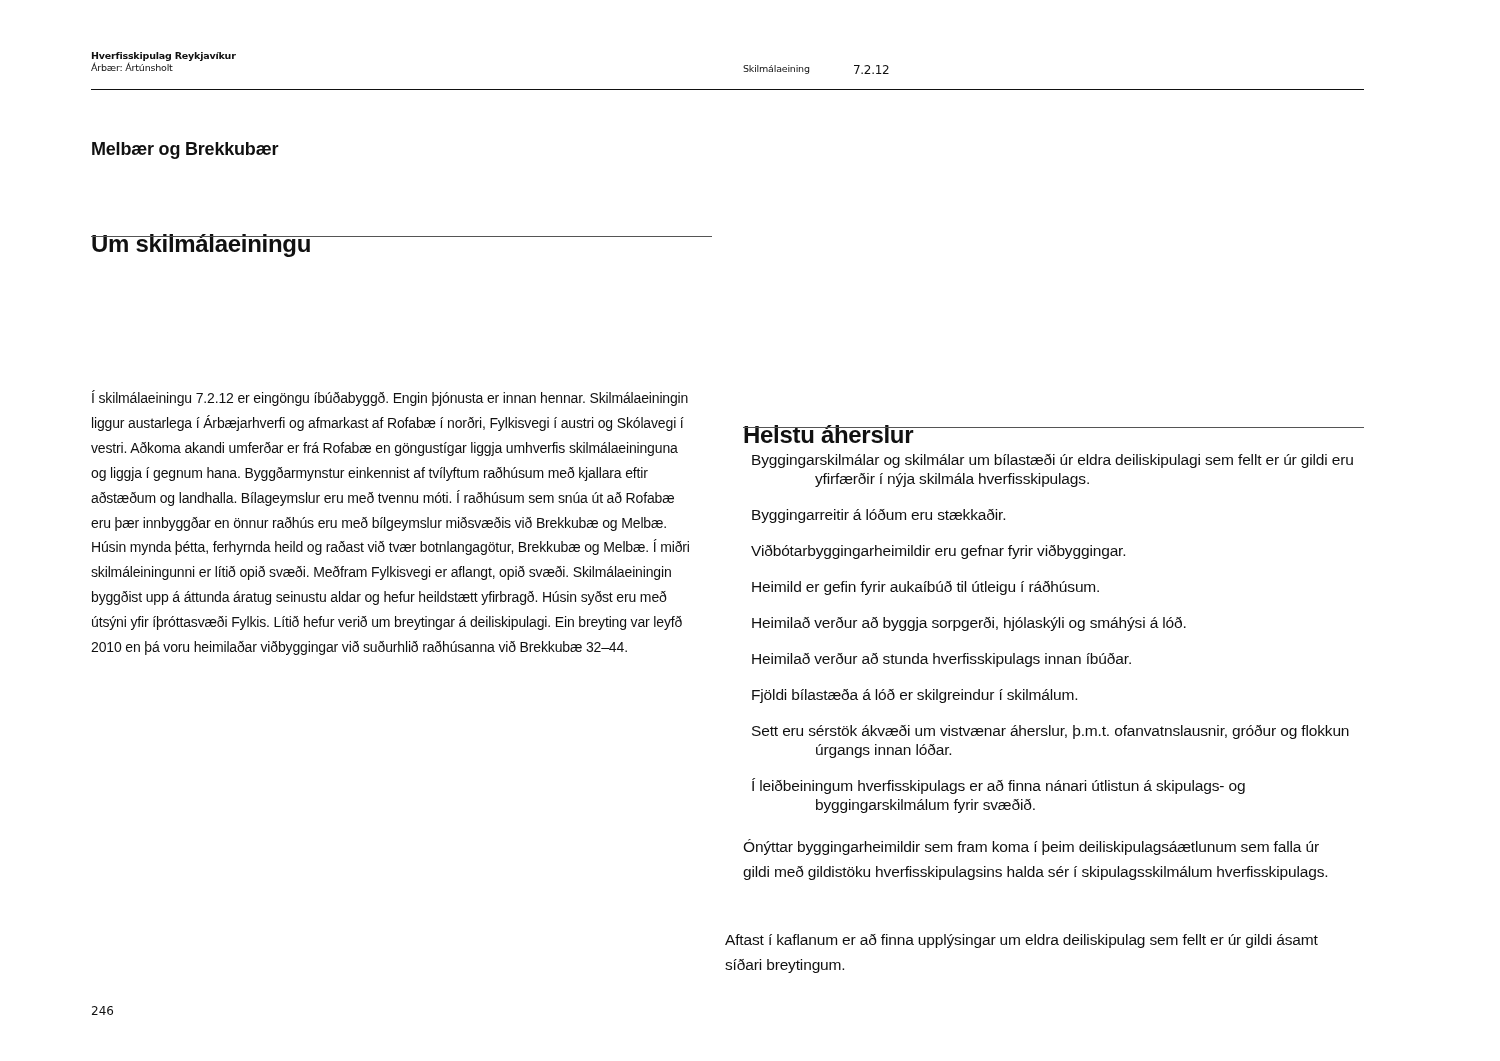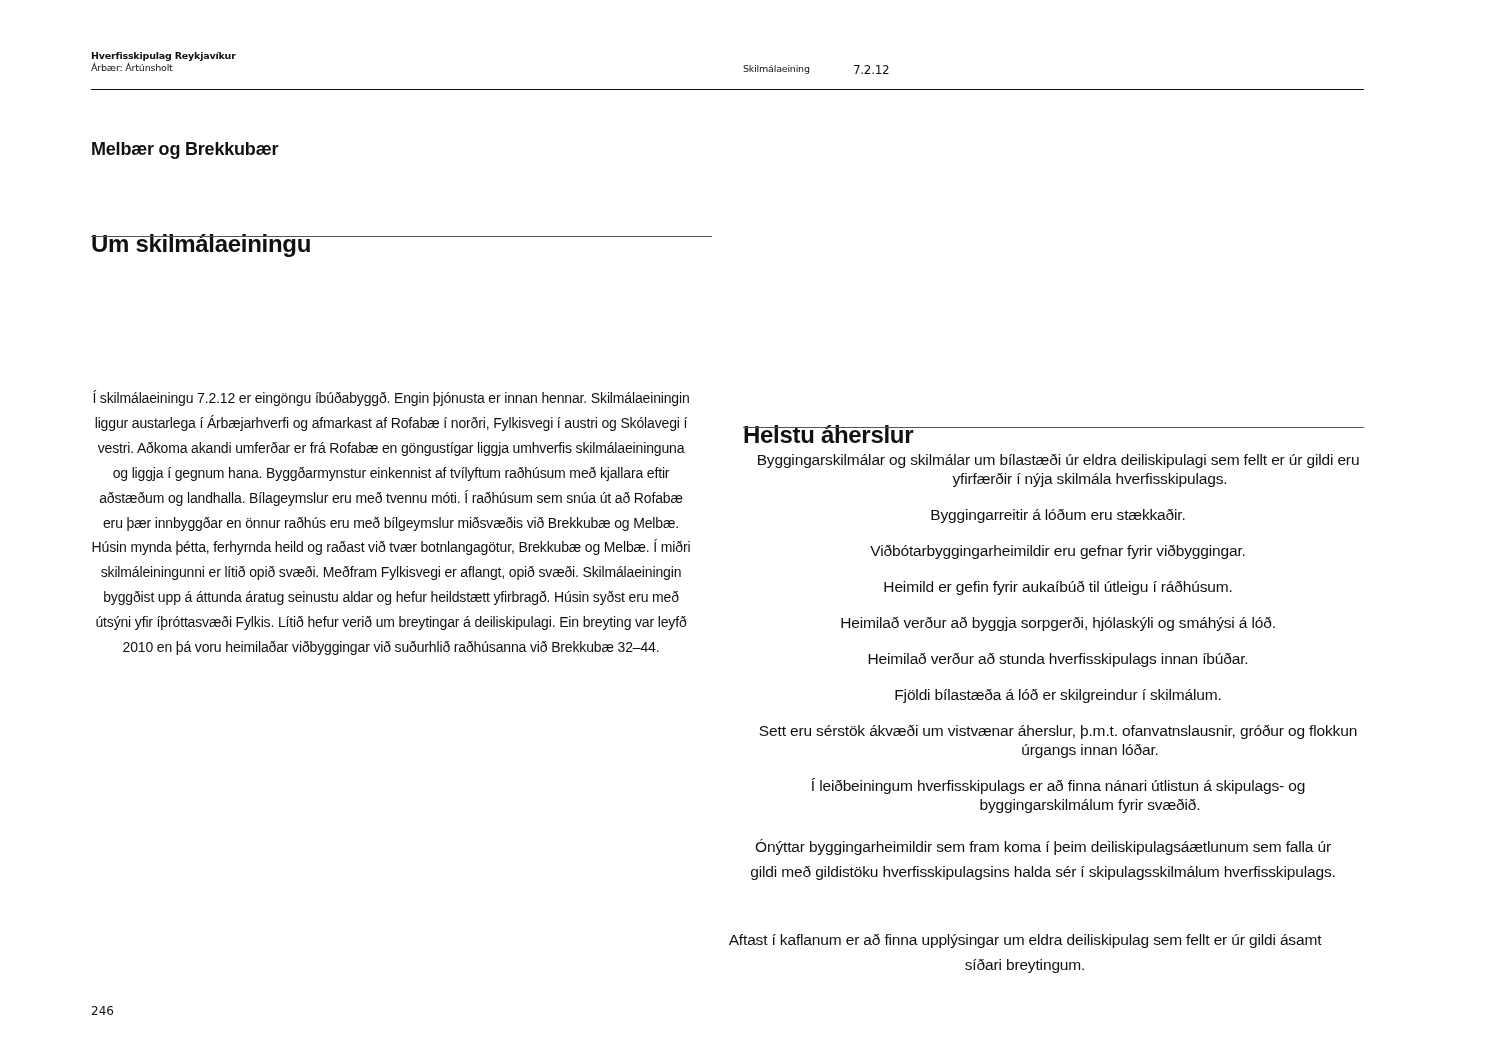--- a/index.html
+++ b/index.html
@@ -8,21 +8,21 @@
       background: #ffffff;
     }
     body {
       width: 1500px;
       height: 1061px;
       position: relative;
       overflow: hidden;
       font-family: "Liberation Sans", sans-serif;
       color: #111111;
     }
-    .abs { position: absolute; text-align: center; }
+    .abs { position: absolute; }
 
     
     .hdr-title {
       left: 91px; top: 50px;
       font-size: 9.5px; font-weight: bold;
       font-family: "DejaVu Sans", sans-serif;
       letter-spacing: -0.2px;
     }
     .hdr-sub {
       left: 91px; top: 62px;
@@ -86,20 +86,21 @@
       width: 630px;
       margin: 0; padding: 0; list-style: none;
     }
     .focus-item {
       font-size: 15.5px;
       line-height: 19px;
       padding-left: 64px;
       text-indent: -64px;
       letter-spacing: -0.15px;
       margin-bottom: 17px;
+      margin-left: 8px;
     }
 
     .para-right {
       width: 600px;
       font-size: 15.5px;
       line-height: 25px;
       letter-spacing: -0.15px;
     }
     .p-onyttar { left: 743px; top: 834px; }
     .p-aftast { left: 725px; top: 927px; }

